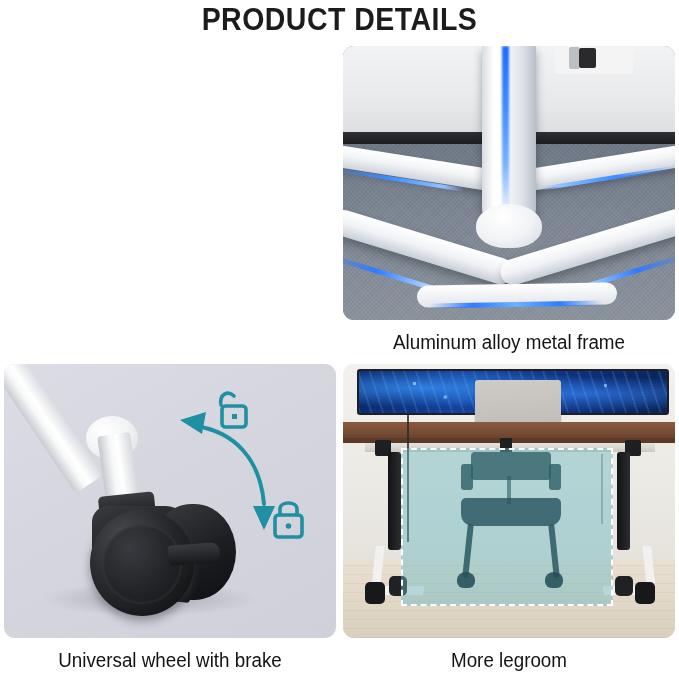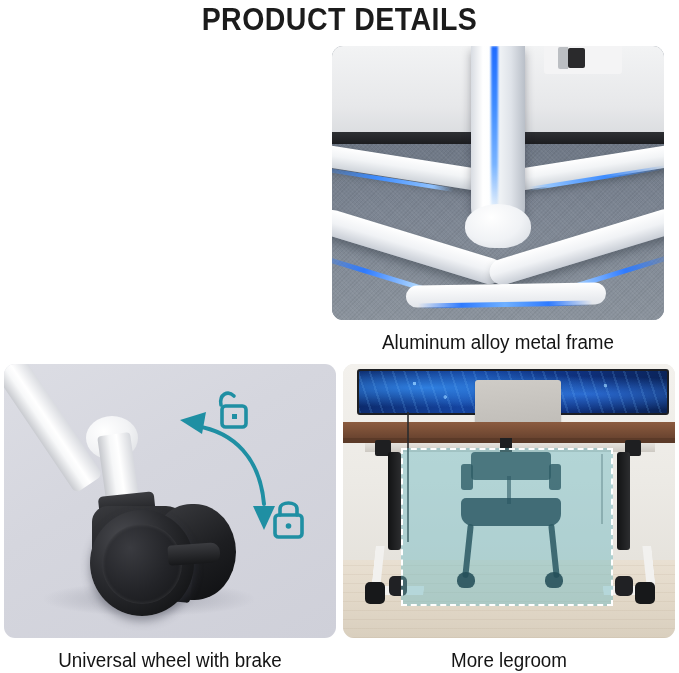--- a/index.html
+++ b/index.html
@@ -45,21 +45,21 @@
     top: 46px;
     left: 4px;
     width: 671px;
     height: 620px;
   }
   .cell {
     position: absolute;
     width: 332px;
   }
   .cell.c1 { left: 0;   top: 0; }
-  .cell.c2 { left: 328px; top: 0; }
+  .cell.c2 { left: 339px; top: 0; }
   .cell.c3 { left: 0;   top: 318px; }
   .cell.c4 { left: 339px; top: 318px; }
 
   .panel {
     position: relative;
     width: 332px;
     height: 274px;
     border-radius: 11px;
     overflow: hidden;
     background: #c9cdd6;

